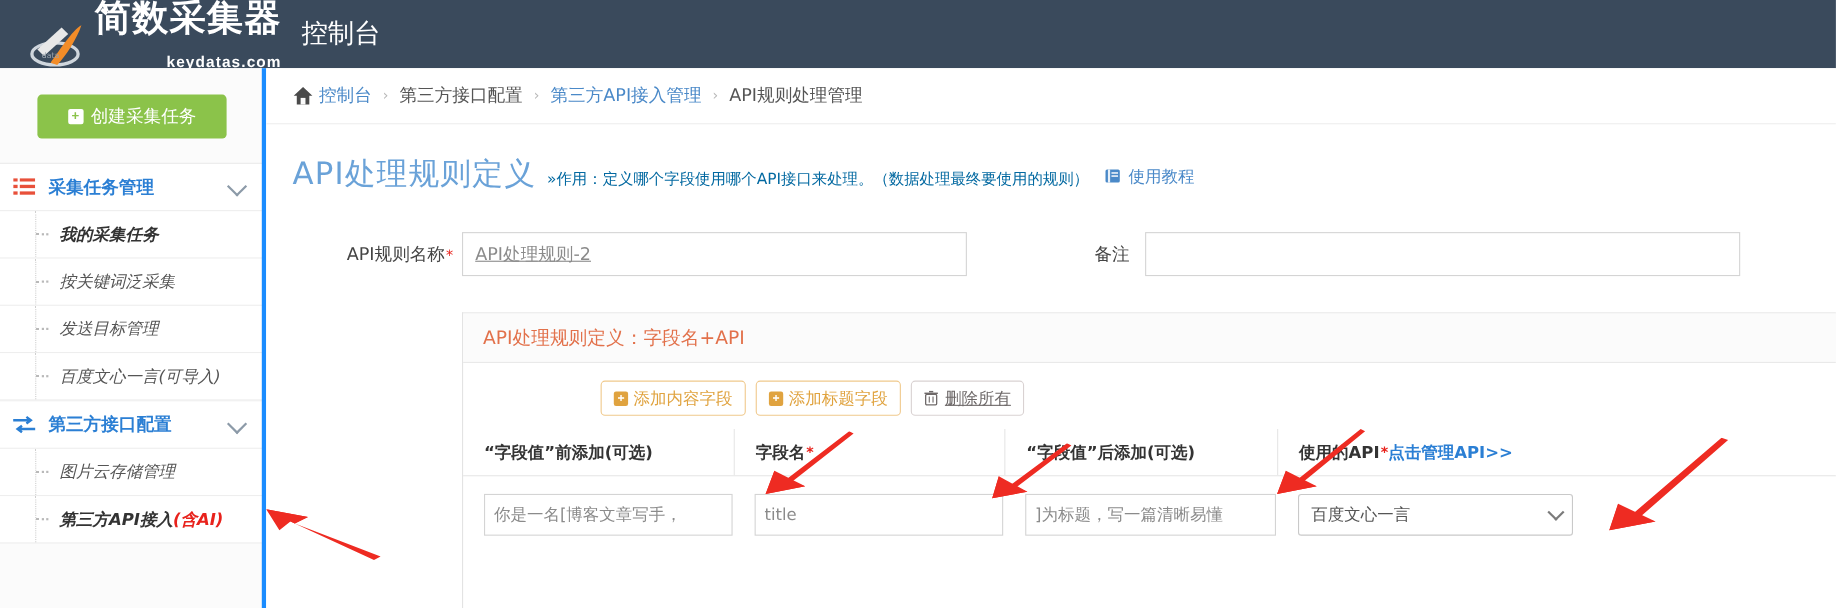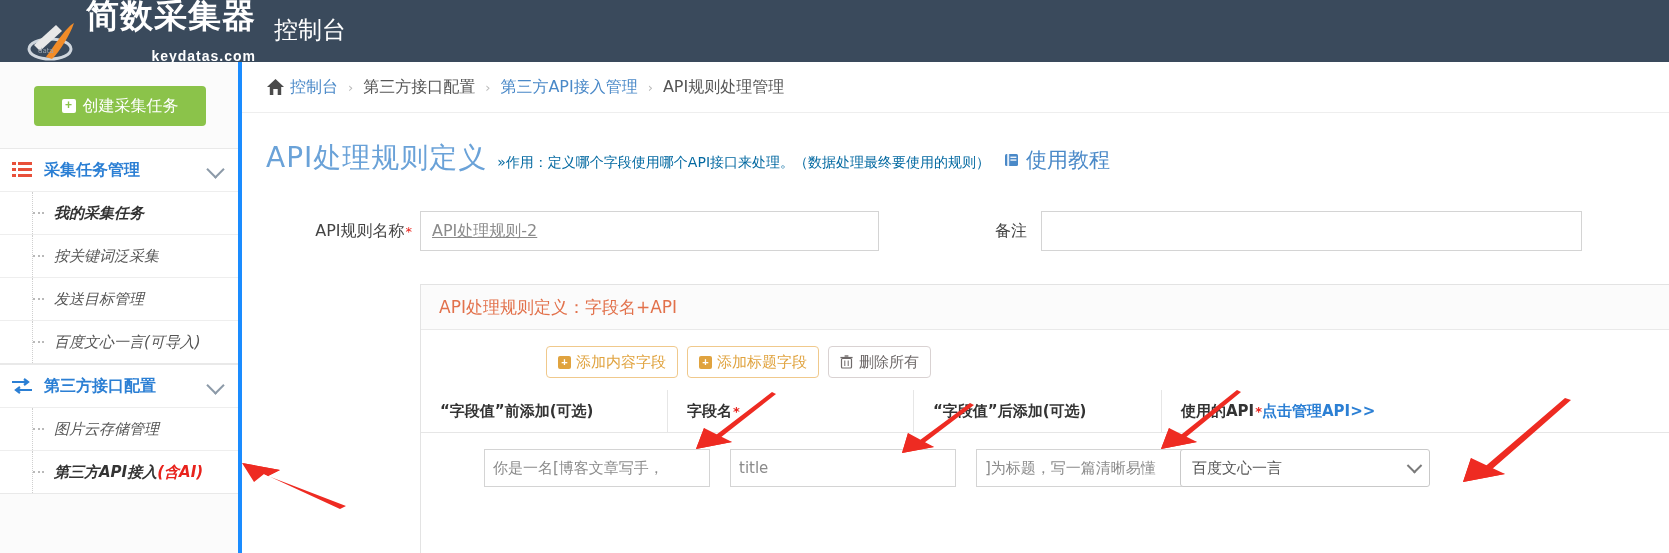--- a/index.html
+++ b/index.html
@@ -116,21 +116,21 @@
   }
   .page-title{
     font-size:28px;color:#6aa2d8;letter-spacing:1px;
     font-family:"DejaVu Sans","Liberation Sans",sans-serif;
   }
   .page-desc{
     font-size:14px;color:#0369a1;margin-left:10px;
     font-family:"DejaVu Sans","Liberation Sans",sans-serif;
   }
   .tutorial-link{
-    margin-left:14px;font-size:21px;color:#4a89c8;cursor:pointer;
+    margin-left:14px;font-size:15px;color:#4a89c8;cursor:pointer;
     display:inline-flex;align-items:center;
     font-family:"DejaVu Sans","Liberation Sans",sans-serif;
   }
   .book-ico{margin-right:6px;display:inline-flex;}
 
   .form-row{
     display:flex;align-items:center;margin-top:34px;padding-left:24px;
     font-size:16px;
     font-family:"DejaVu Sans","Liberation Sans",sans-serif;
   }
@@ -165,21 +165,21 @@
     height:30px;border:1px solid #f0c98c;border-radius:4px;background:#fff;
     display:inline-flex;align-items:center;padding:0 11px;cursor:pointer;
     color:#e0a33f;font-size:15px;
     font-family:"DejaVu Sans","Liberation Sans",sans-serif;
   }
   .obtn .sq{
     display:inline-block;width:13px;height:13px;background:#e0a33f;color:#fff;
     font-size:11px;line-height:12px;text-align:center;border-radius:2px;
     margin-right:5px;font-weight:bold;font-family:"Liberation Sans",sans-serif;
   }
-  .obtn.del{border-color:#d9d2d2;color:#6f6a6a;}
+  .obtn.del{border-color:#d9d2d2;color:#6f6a6a;text-decoration:underline;}
   .obtn.del .trash{margin-right:6px;display:inline-flex;}
 
   .tbl{
     position:absolute;left:0;right:0;top:105px;
   }
   .tbl-head{
     display:flex;border-bottom:1px solid #e6e6e6;height:42px;
   }
   .th{
     display:flex;align-items:center;padding-left:19px;
@@ -194,21 +194,20 @@
   .col2{width:246px;}
   .col3{width:248px;}
   .col4{width:360px;}
   .tbl-body{display:flex;padding-top:16px;}
   .td{box-sizing:border-box;padding-left:19px;}
   .cell-input{
     height:36px;border:1px solid #d4d4d4;background:#fff;
     display:flex;align-items:center;padding:0 8px;
     font-size:15px;color:#8b8b8b;overflow:hidden;white-space:nowrap;
     font-family:"DejaVu Sans","Liberation Sans",sans-serif;
-    margin-left:44px;
   }
   .c1 .cell-input{width:208px;}
   .c2 .cell-input{width:208px;}
   .c3 .cell-input{width:210px;}
   .c4 .select-box{
     width:228px;height:36px;border:1px solid #c9c9c9;border-radius:3px;
     background:#fff;display:flex;align-items:center;justify-content:space-between;
     padding:0 9px 0 11px;font-size:15px;color:#555;cursor:pointer;
     font-family:"DejaVu Sans","Liberation Sans",sans-serif;
   }

